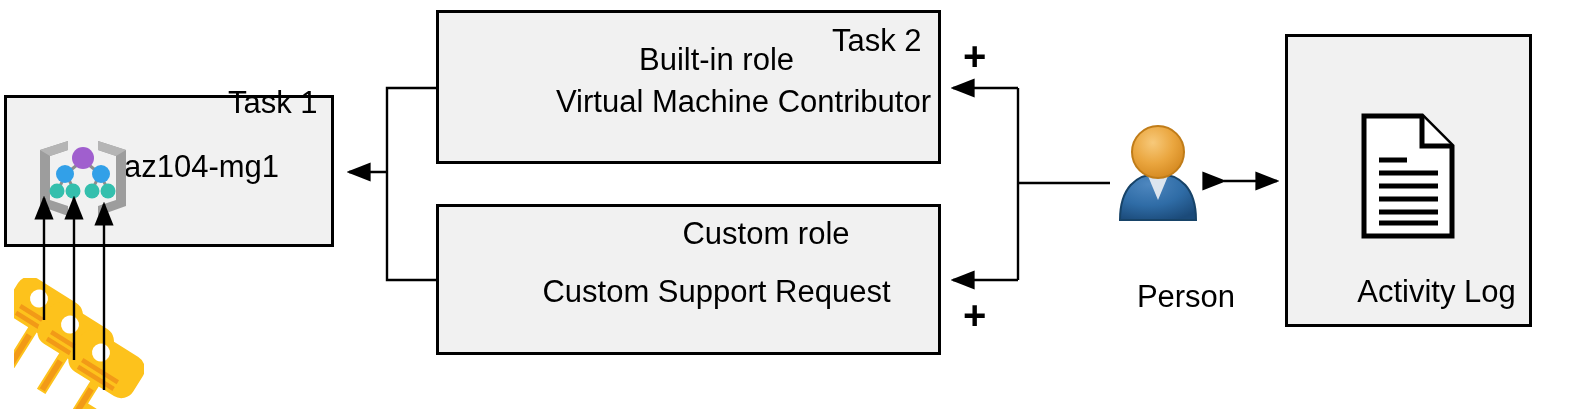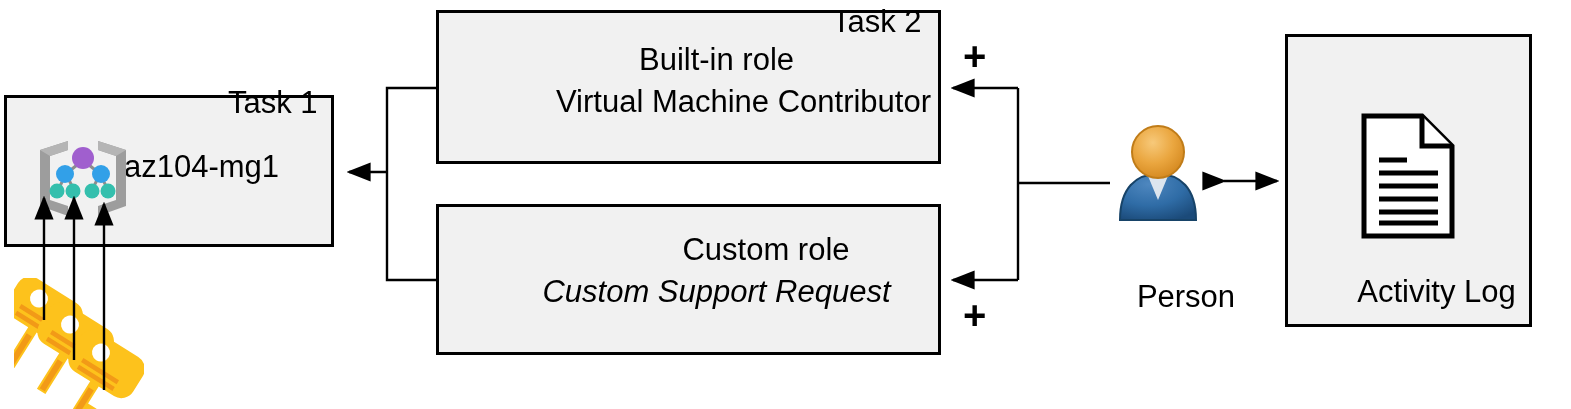--- a/index.html
+++ b/index.html
@@ -89,27 +89,27 @@
       <circle cx="37" cy="46" r="9" fill="#32a0e8"></circle>
       <circle cx="73" cy="46" r="9" fill="#32a0e8"></circle>
       <circle cx="29" cy="63" r="7.5" fill="#34bfad"></circle>
       <circle cx="45" cy="63" r="7.5" fill="#34bfad"></circle>
       <circle cx="64" cy="63" r="7.5" fill="#34bfad"></circle>
       <circle cx="80" cy="63" r="7.5" fill="#34bfad"></circle>
     </svg>
   </div>
 
   <div class="box" id="b2" style="left: 436px; top: 10px; width: 505px; height: 154px;"></div>
-  <div class="lbl task-tag" id="t2tag" style="left: 832px; top: 5px;">Task 2</div>
+  <div class="lbl task-tag" id="t2tag" style="left: 832px; top: 24px;">Task 2</div>
   <div class="center-text" id="t2l1" style="left: 436px; top: 42px; width: 505px;">Built-in role</div>
   <div class="center-text" id="t2l2" style="left: 436px; top: 84px; width: 559px;">Virtual Machine Contributor</div>
 
   <div class="box" id="b3" style="left: 436px; top: 204px; width: 505px; height: 151px;"></div>
-  <div class="center-text" id="t3l1" style="left: 436px; top: 232px; width: 604px;">Custom role</div>
-  <div class="center-text" id="t3l2" style="left: 436px; top: 274px; width: 505px; font-style: italic;">Custom Support Request</div>
+  <div class="center-text" id="t3l1" style="left: 436px; top: 216px; width: 604px;">Custom role</div>
+  <div class="center-text" id="t3l2" style="left: 436px; top: 274px; width: 505px;">Custom Support Request</div>
 
   <div class="box" id="b4" style="left: 1285px; top: 34px; width: 247px; height: 293px;"></div>
   <div class="center-text" id="t4lbl" style="left: 1285px; top: 274px; width: 247px;">Activity Log</div>
 
   <div class="icon-wrap" id="docicon" style="left: 1360px; top: 112px;">
     <svg width="96" height="128" viewBox="0 0 96 128">
       <path d="M4 4 L62 4 L92 34 L92 124 L4 124 Z" fill="#ffffff" stroke="#000000" stroke-width="5" stroke-linejoin="miter"></path>
       <path d="M62 4 L62 34 L92 34" fill="#ffffff" stroke="#000000" stroke-width="5" stroke-linejoin="miter"></path>
       <g stroke="#000000" stroke-width="5">
         <line x1="19" y1="48" x2="47" y2="48"></line>

